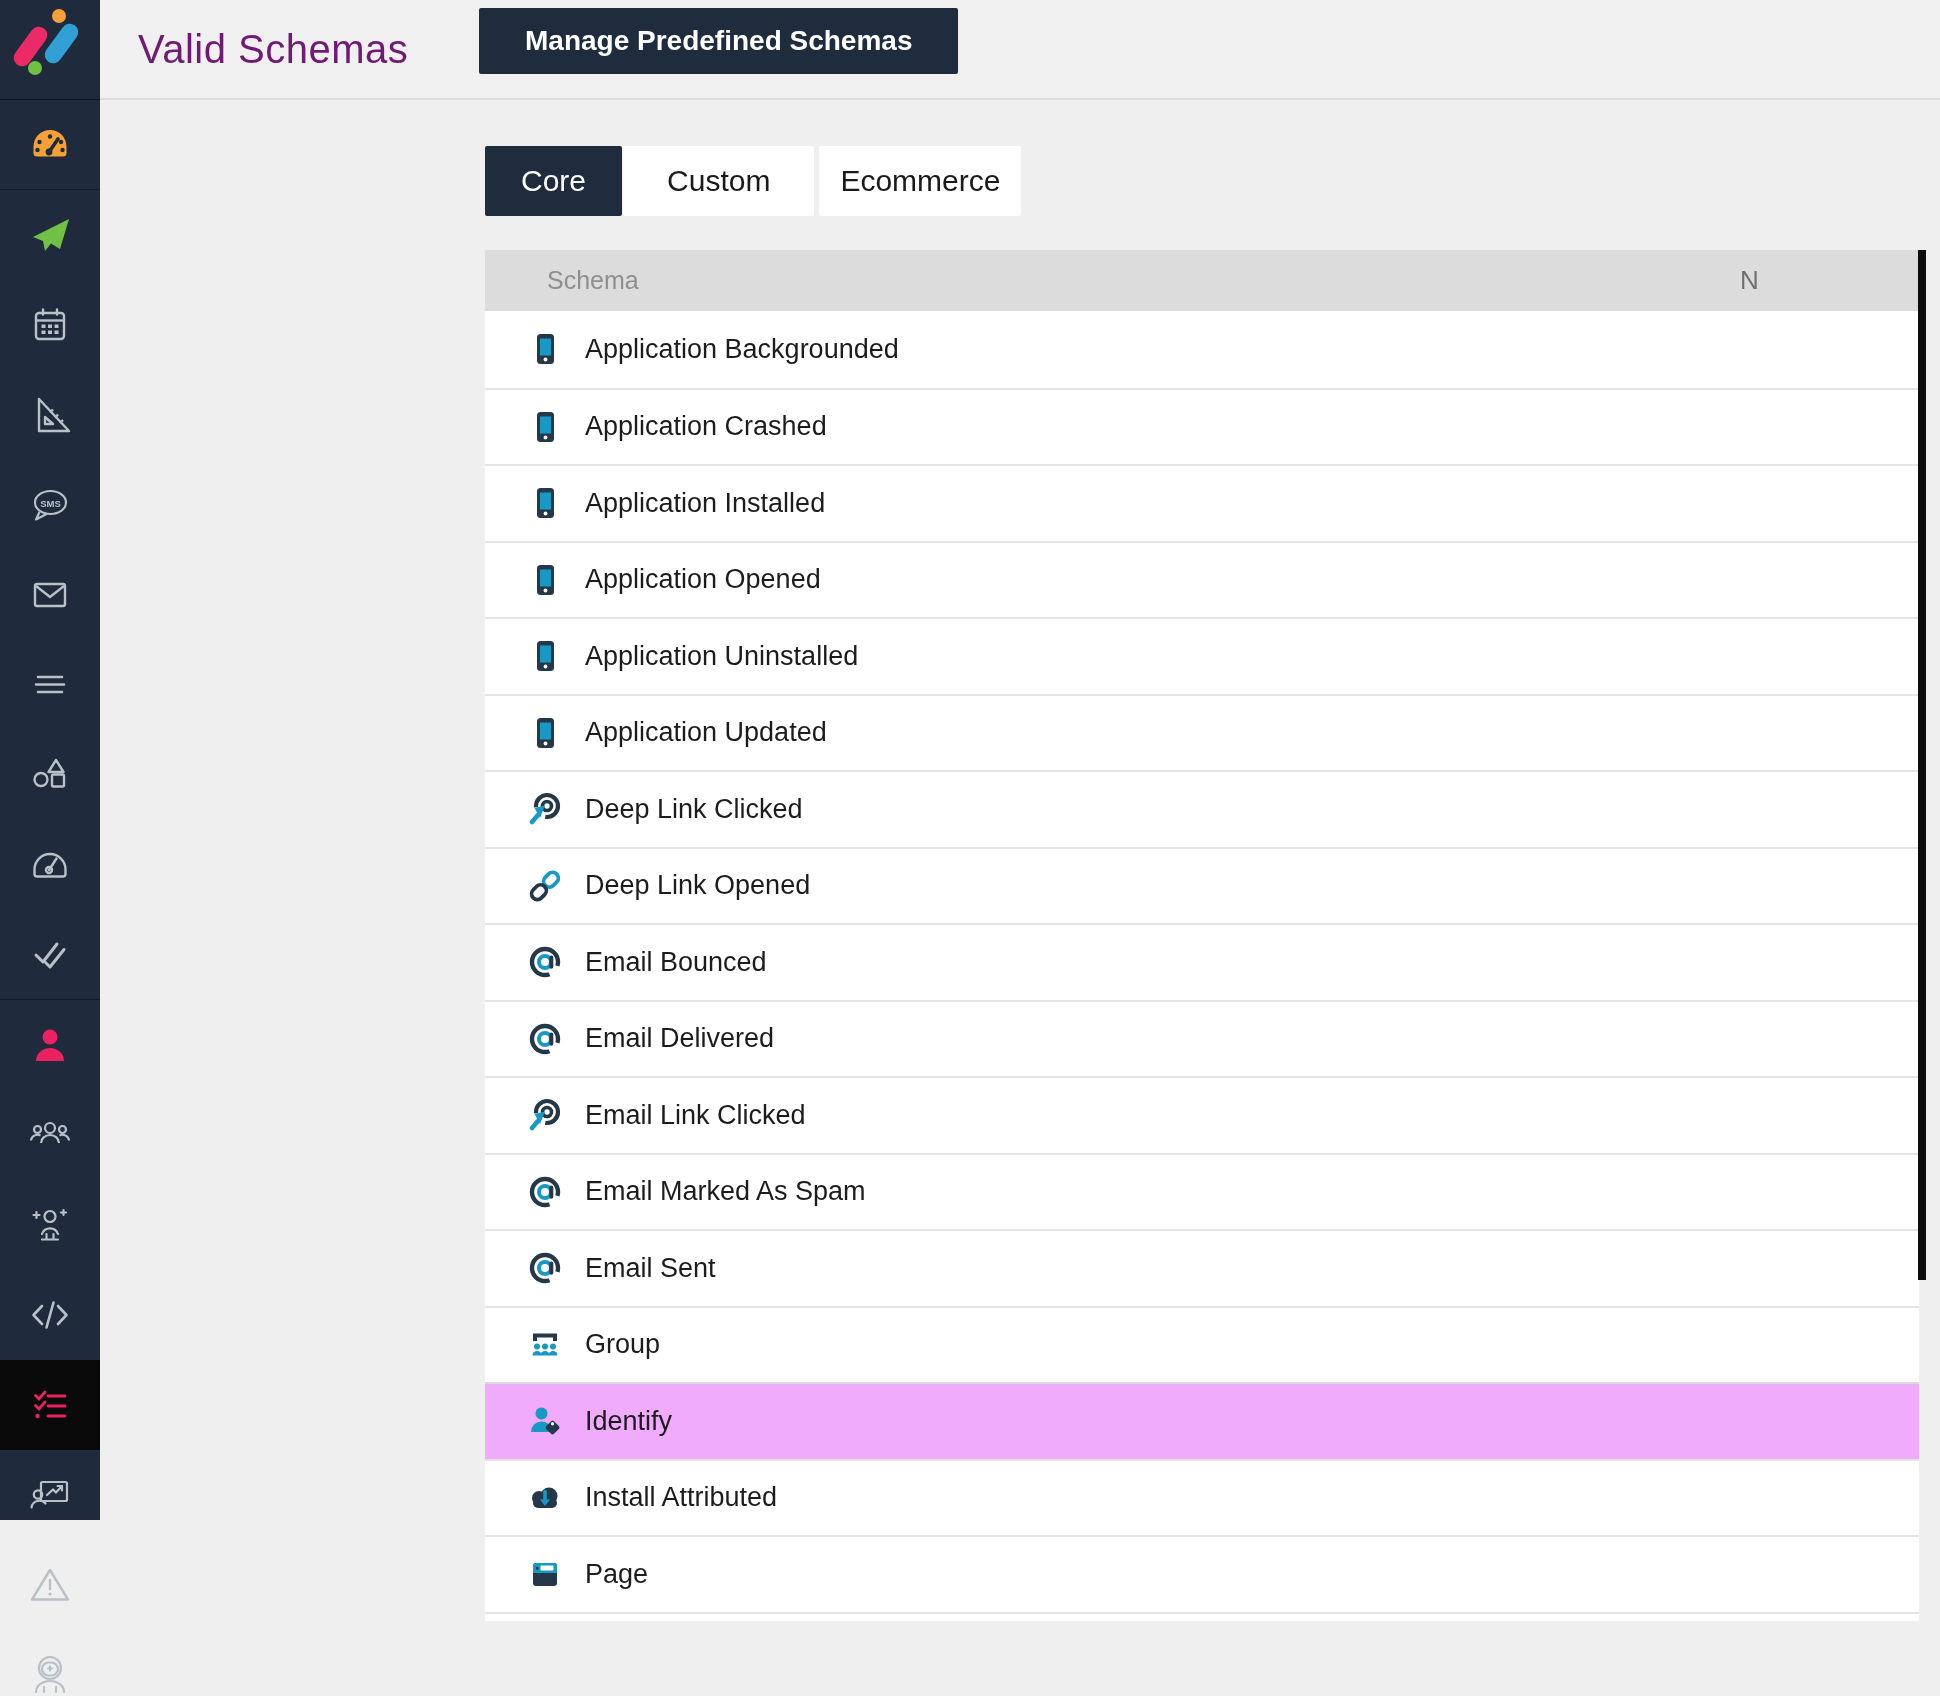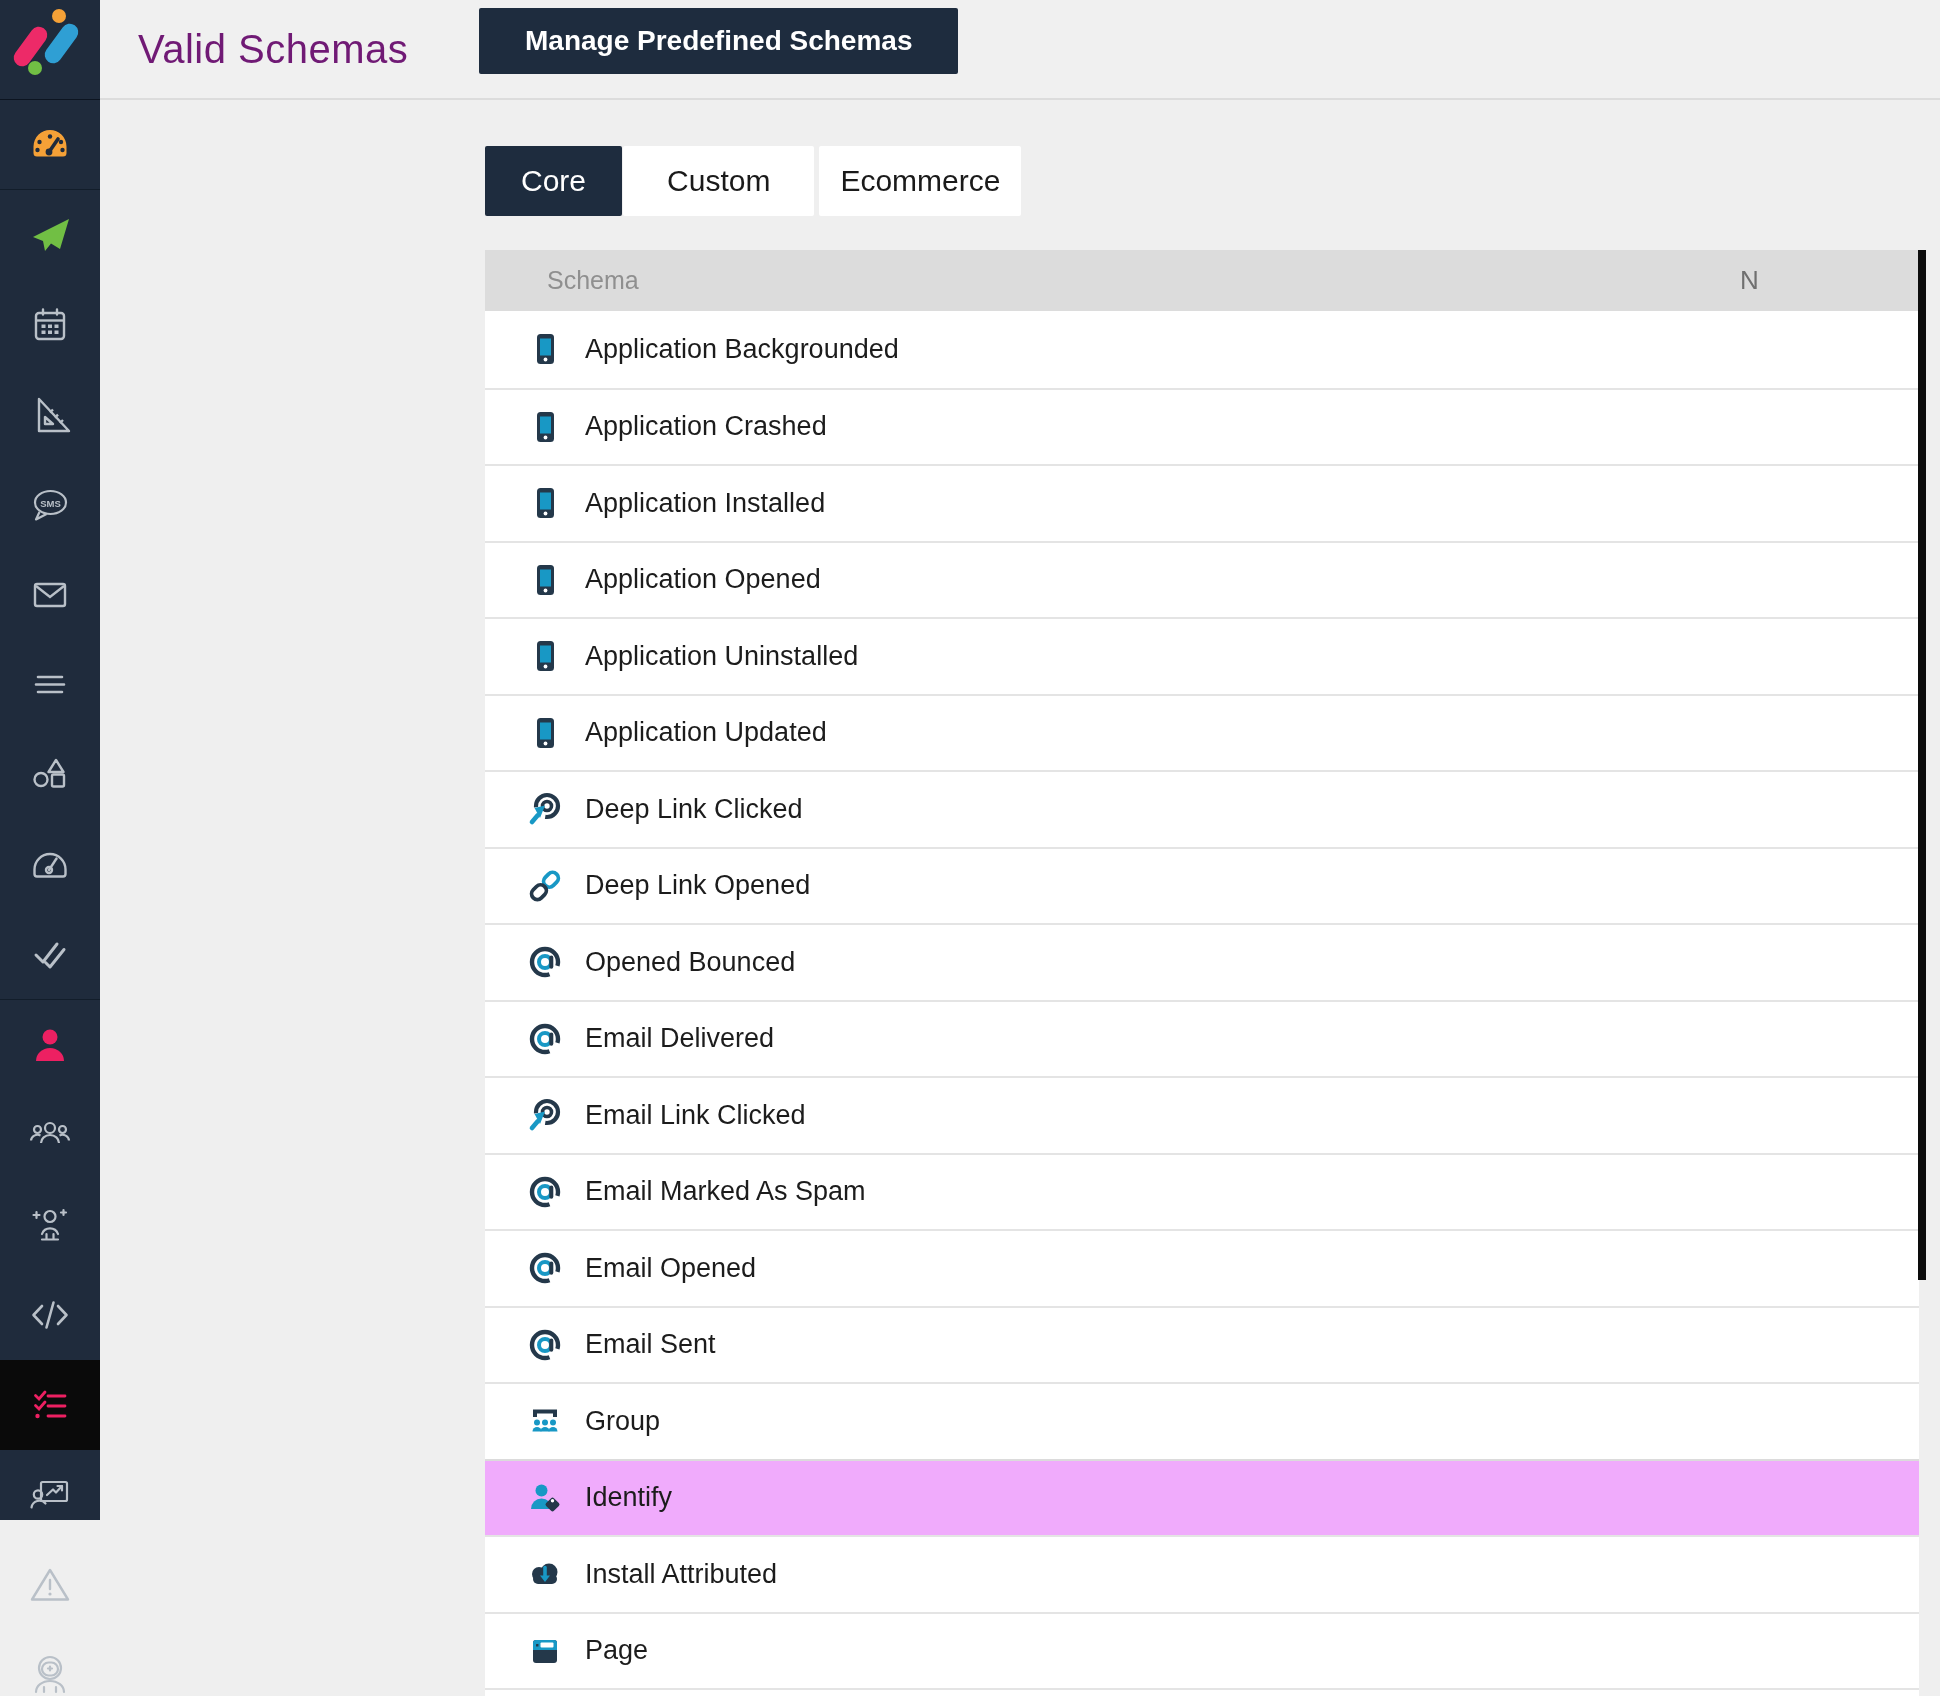--- a/index.html
+++ b/index.html
@@ -344,21 +344,21 @@
         <span class="rlabel">Deep Link Opened</span>
       </div>
       <div class="trow">
         <span class="ricon">
           <svg viewBox="0 0 34 34" width="34" height="34">
             <circle cx="17" cy="17" r="13" fill="none" stroke="#24384a" stroke-width="4.4" stroke-dasharray="70 11.7" stroke-dashoffset="66"></circle>
             <circle cx="17" cy="17" r="6" fill="none" stroke="#1898c5" stroke-width="4"></circle>
             <path d="M23.3 12.5 V21.8" stroke="#24384a" stroke-width="4" stroke-linecap="round"></path>
           </svg>
         </span>
-        <span class="rlabel">Opened Bounced</span>
+        <span class="rlabel">Email Bounced</span>
       </div>
       <div class="trow">
         <span class="ricon">
           <svg viewBox="0 0 34 34" width="34" height="34">
             <circle cx="17" cy="17" r="13" fill="none" stroke="#24384a" stroke-width="4.4" stroke-dasharray="70 11.7" stroke-dashoffset="66"></circle>
             <circle cx="17" cy="17" r="6" fill="none" stroke="#1898c5" stroke-width="4"></circle>
             <path d="M23.3 12.5 V21.8" stroke="#24384a" stroke-width="4" stroke-linecap="round"></path>
           </svg>
         </span>
         <span class="rlabel">Email Delivered</span>
@@ -376,30 +376,20 @@
       </div>
       <div class="trow">
         <span class="ricon">
           <svg viewBox="0 0 34 34" width="34" height="34">
             <circle cx="17" cy="17" r="13" fill="none" stroke="#24384a" stroke-width="4.4" stroke-dasharray="70 11.7" stroke-dashoffset="66"></circle>
             <circle cx="17" cy="17" r="6" fill="none" stroke="#1898c5" stroke-width="4"></circle>
             <path d="M23.3 12.5 V21.8" stroke="#24384a" stroke-width="4" stroke-linecap="round"></path>
           </svg>
         </span>
         <span class="rlabel">Email Marked As Spam</span>
-      </div>
-      <div class="trow">
-        <span class="ricon">
-          <svg viewBox="0 0 34 34" width="34" height="34">
-            <circle cx="17" cy="17" r="13" fill="none" stroke="#24384a" stroke-width="4.4" stroke-dasharray="70 11.7" stroke-dashoffset="66"></circle>
-            <circle cx="17" cy="17" r="6" fill="none" stroke="#1898c5" stroke-width="4"></circle>
-            <path d="M23.3 12.5 V21.8" stroke="#24384a" stroke-width="4" stroke-linecap="round"></path>
-          </svg>
-        </span>
-        <span class="rlabel">Email Opened</span>
       </div>
       <div class="trow">
         <span class="ricon">
           <svg viewBox="0 0 34 34" width="34" height="34">
             <circle cx="17" cy="17" r="13" fill="none" stroke="#24384a" stroke-width="4.4" stroke-dasharray="70 11.7" stroke-dashoffset="66"></circle>
             <circle cx="17" cy="17" r="6" fill="none" stroke="#1898c5" stroke-width="4"></circle>
             <path d="M23.3 12.5 V21.8" stroke="#24384a" stroke-width="4" stroke-linecap="round"></path>
           </svg>
         </span>
         <span class="rlabel">Email Sent</span>

